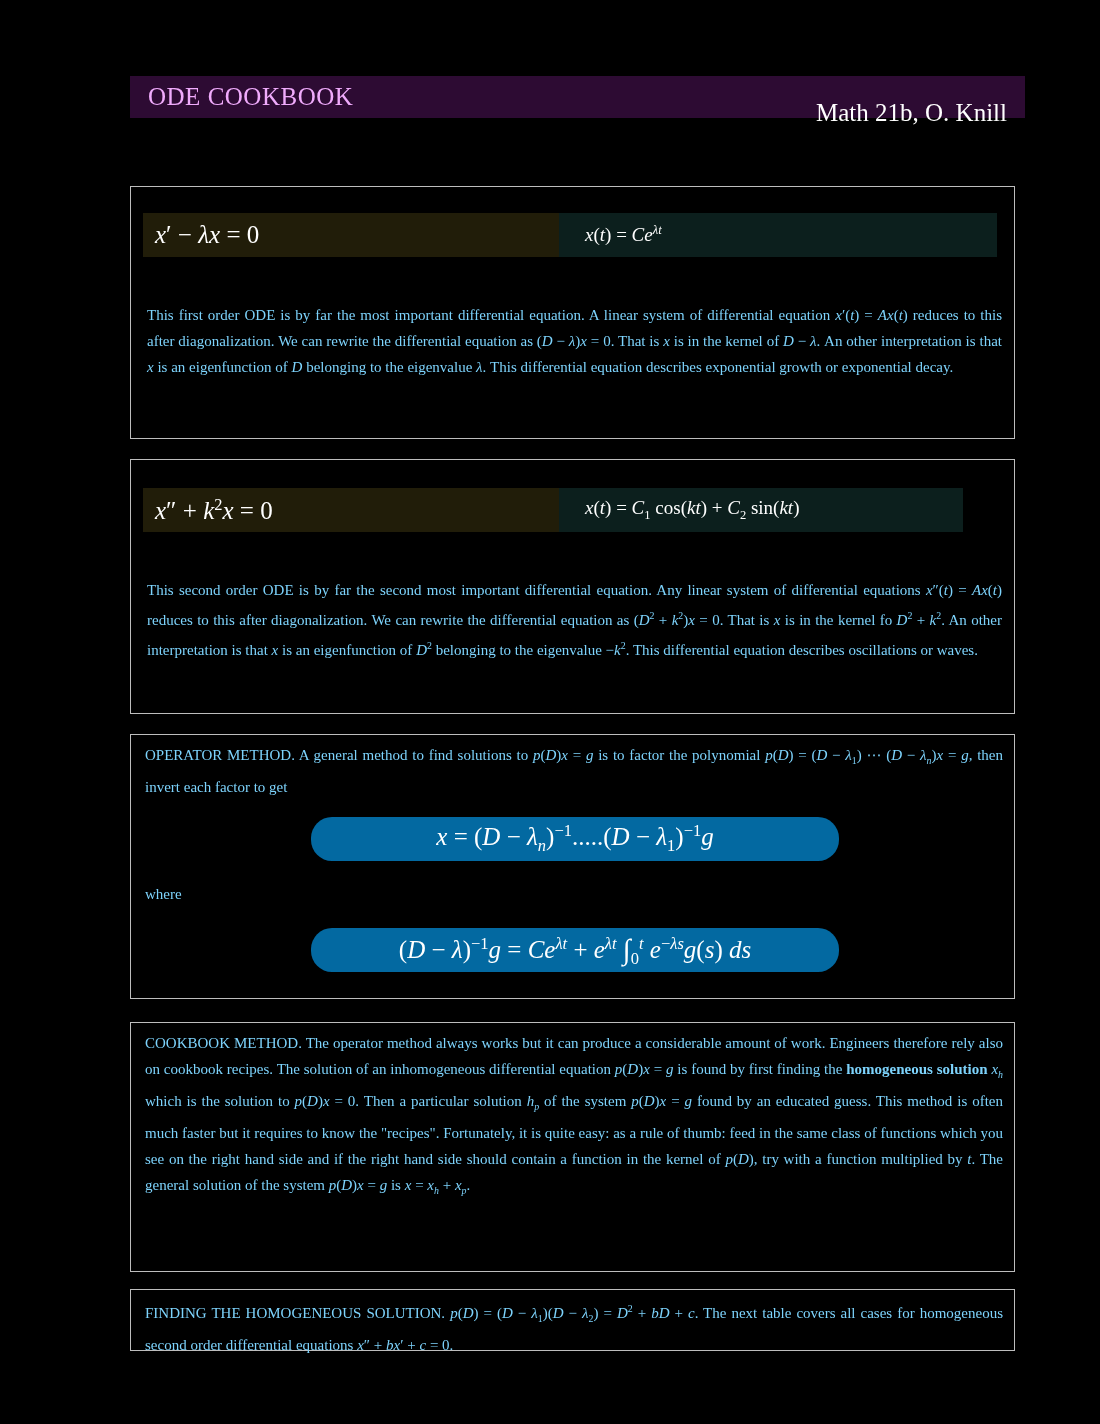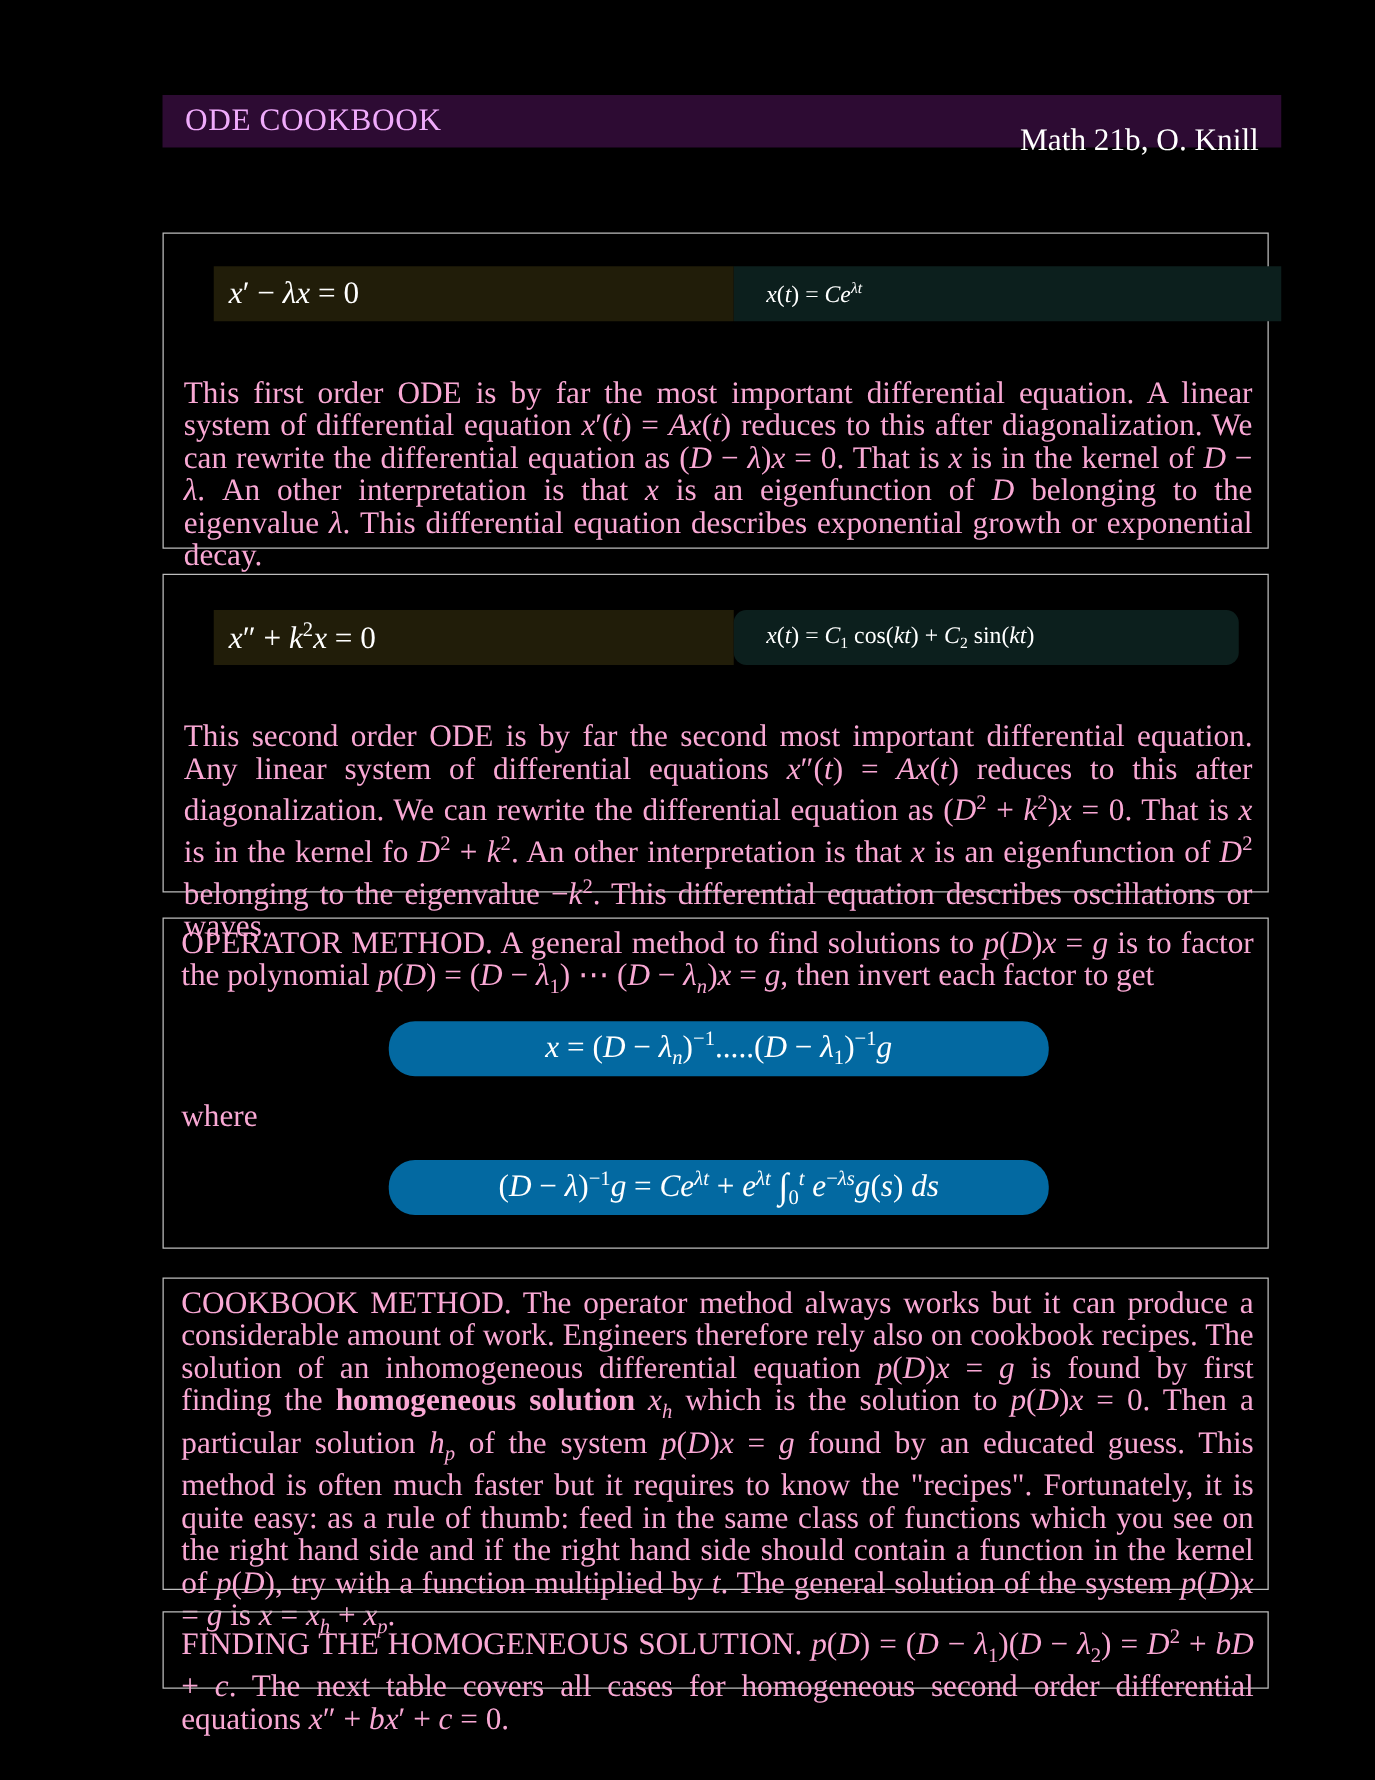--- a/index.html
+++ b/index.html
@@ -50,40 +50,39 @@
   }
 
   
   .box {
     position: absolute;
     border: 1px solid #bdbdbd;
     box-sizing: border-box;
     background: transparent;
   }
   .para {
-    font-size: 25px;
+    font-size: 15px;
     line-height: 26px;
     text-align: justify;
     text-justify: inter-word;
-    color: #f9a8d4;
+    color: #7dd3fc;
     font-family: "Liberation Serif", serif;
   }
   .eqrow {
     display: flex;
     width: 100%;
   }
   .eq-left {
     background: #211d09;
     height: 44px;
     display: flex;
     align-items: center;
     padding-left: 12px;
     box-sizing: border-box;
     font-size: 25px;
-    margin-left: 28px;
   }
   .eq-right {
     background: #0c1f1d;
     height: 44px;
     display: flex;
     align-items: center;
     box-sizing: border-box;
     font-size: 19px;
     padding-left: 26px;
   }
@@ -136,21 +135,21 @@
       interpretation is that <i class="m">x</i> is an eigenfunction of <i class="m">D</i> belonging to the eigenvalue <i class="m">λ</i>. This differential
       equation describes exponential growth or exponential decay.
     </div>
   </div>
 
   <div class="box" style="left:130px; top:459px; width:885px; height:255px;">
     <div class="eqrow" style="padding:28px 12px 0 12px;">
       <div class="eq-left" style="width:416px;">
         <span><i class="m">x</i><span class="mr">″</span> <span class="mr">+</span> <i class="m">k</i><sup class="s">2</sup><i class="m">x</i> <span class="mr">=</span> 0</span>
       </div>
-      <div class="eq-right" style="width:404px;border-radius:10px;">
+      <div class="eq-right" style="width:404px;">
         <span><i class="m">x</i>(<i class="m">t</i>) <span class="mr">=</span> <i class="m">C</i><sub class="sr">1</sub> <span class="mr">cos</span>(<i class="m">kt</i>) <span class="mr">+</span> <i class="m">C</i><sub class="sr">2</sub> <span class="mr">sin</span>(<i class="m">kt</i>)</span>
       </div>
     </div>
     <div class="para" style="position:absolute; left:16px; top:117px; width:855px;">
       This second order ODE is by far the second most important differential equation. Any linear
       system of differential equations <i class="m">x</i>″(<i class="m">t</i>) = <i class="m">Ax</i>(<i class="m">t</i>) reduces to this after diagonalization. We can
       rewrite the differential equation as (<i class="m">D</i><sup class="s">2</sup> + <i class="m">k</i><sup class="s">2</sup>)<i class="m">x</i> = 0. That is <i class="m">x</i> is in the kernel fo <i class="m">D</i><sup class="s">2</sup> + <i class="m">k</i><sup class="s">2</sup>. An
       other interpretation is that <i class="m">x</i> is an eigenfunction of <i class="m">D</i><sup class="s">2</sup> belonging to the eigenvalue −<i class="m">k</i><sup class="s">2</sup>. This
       differential equation describes oscillations or waves.
     </div>

